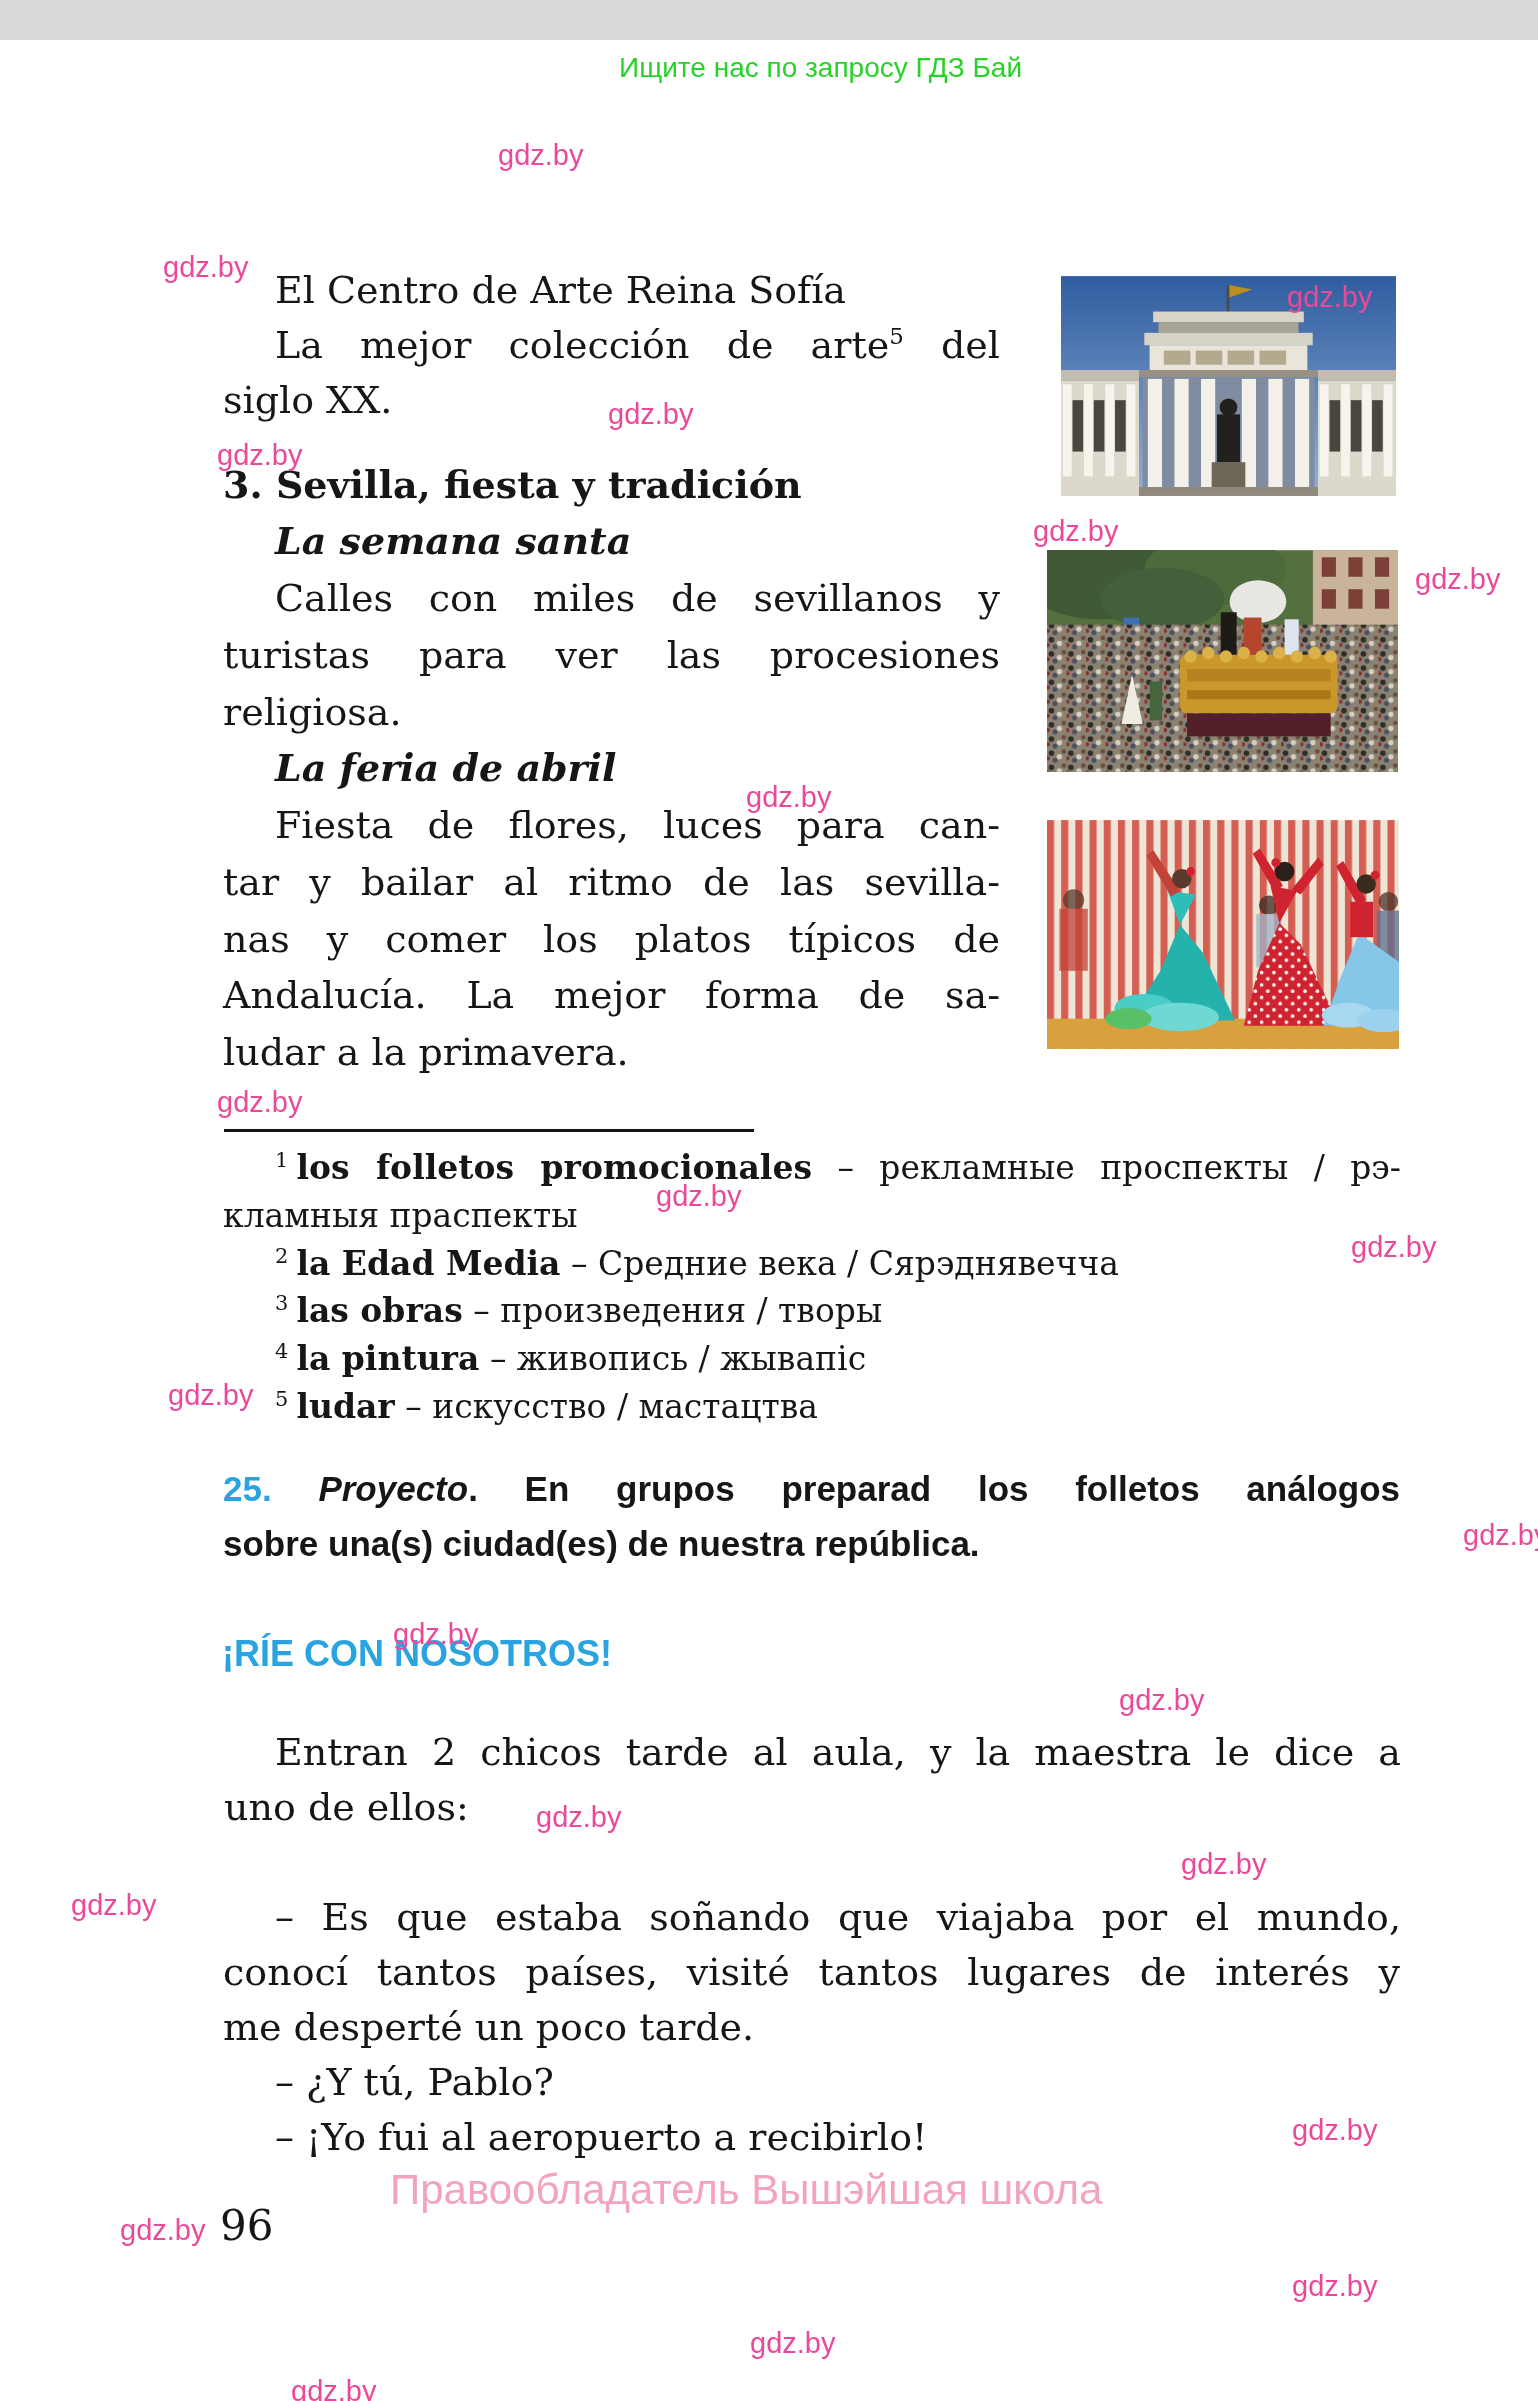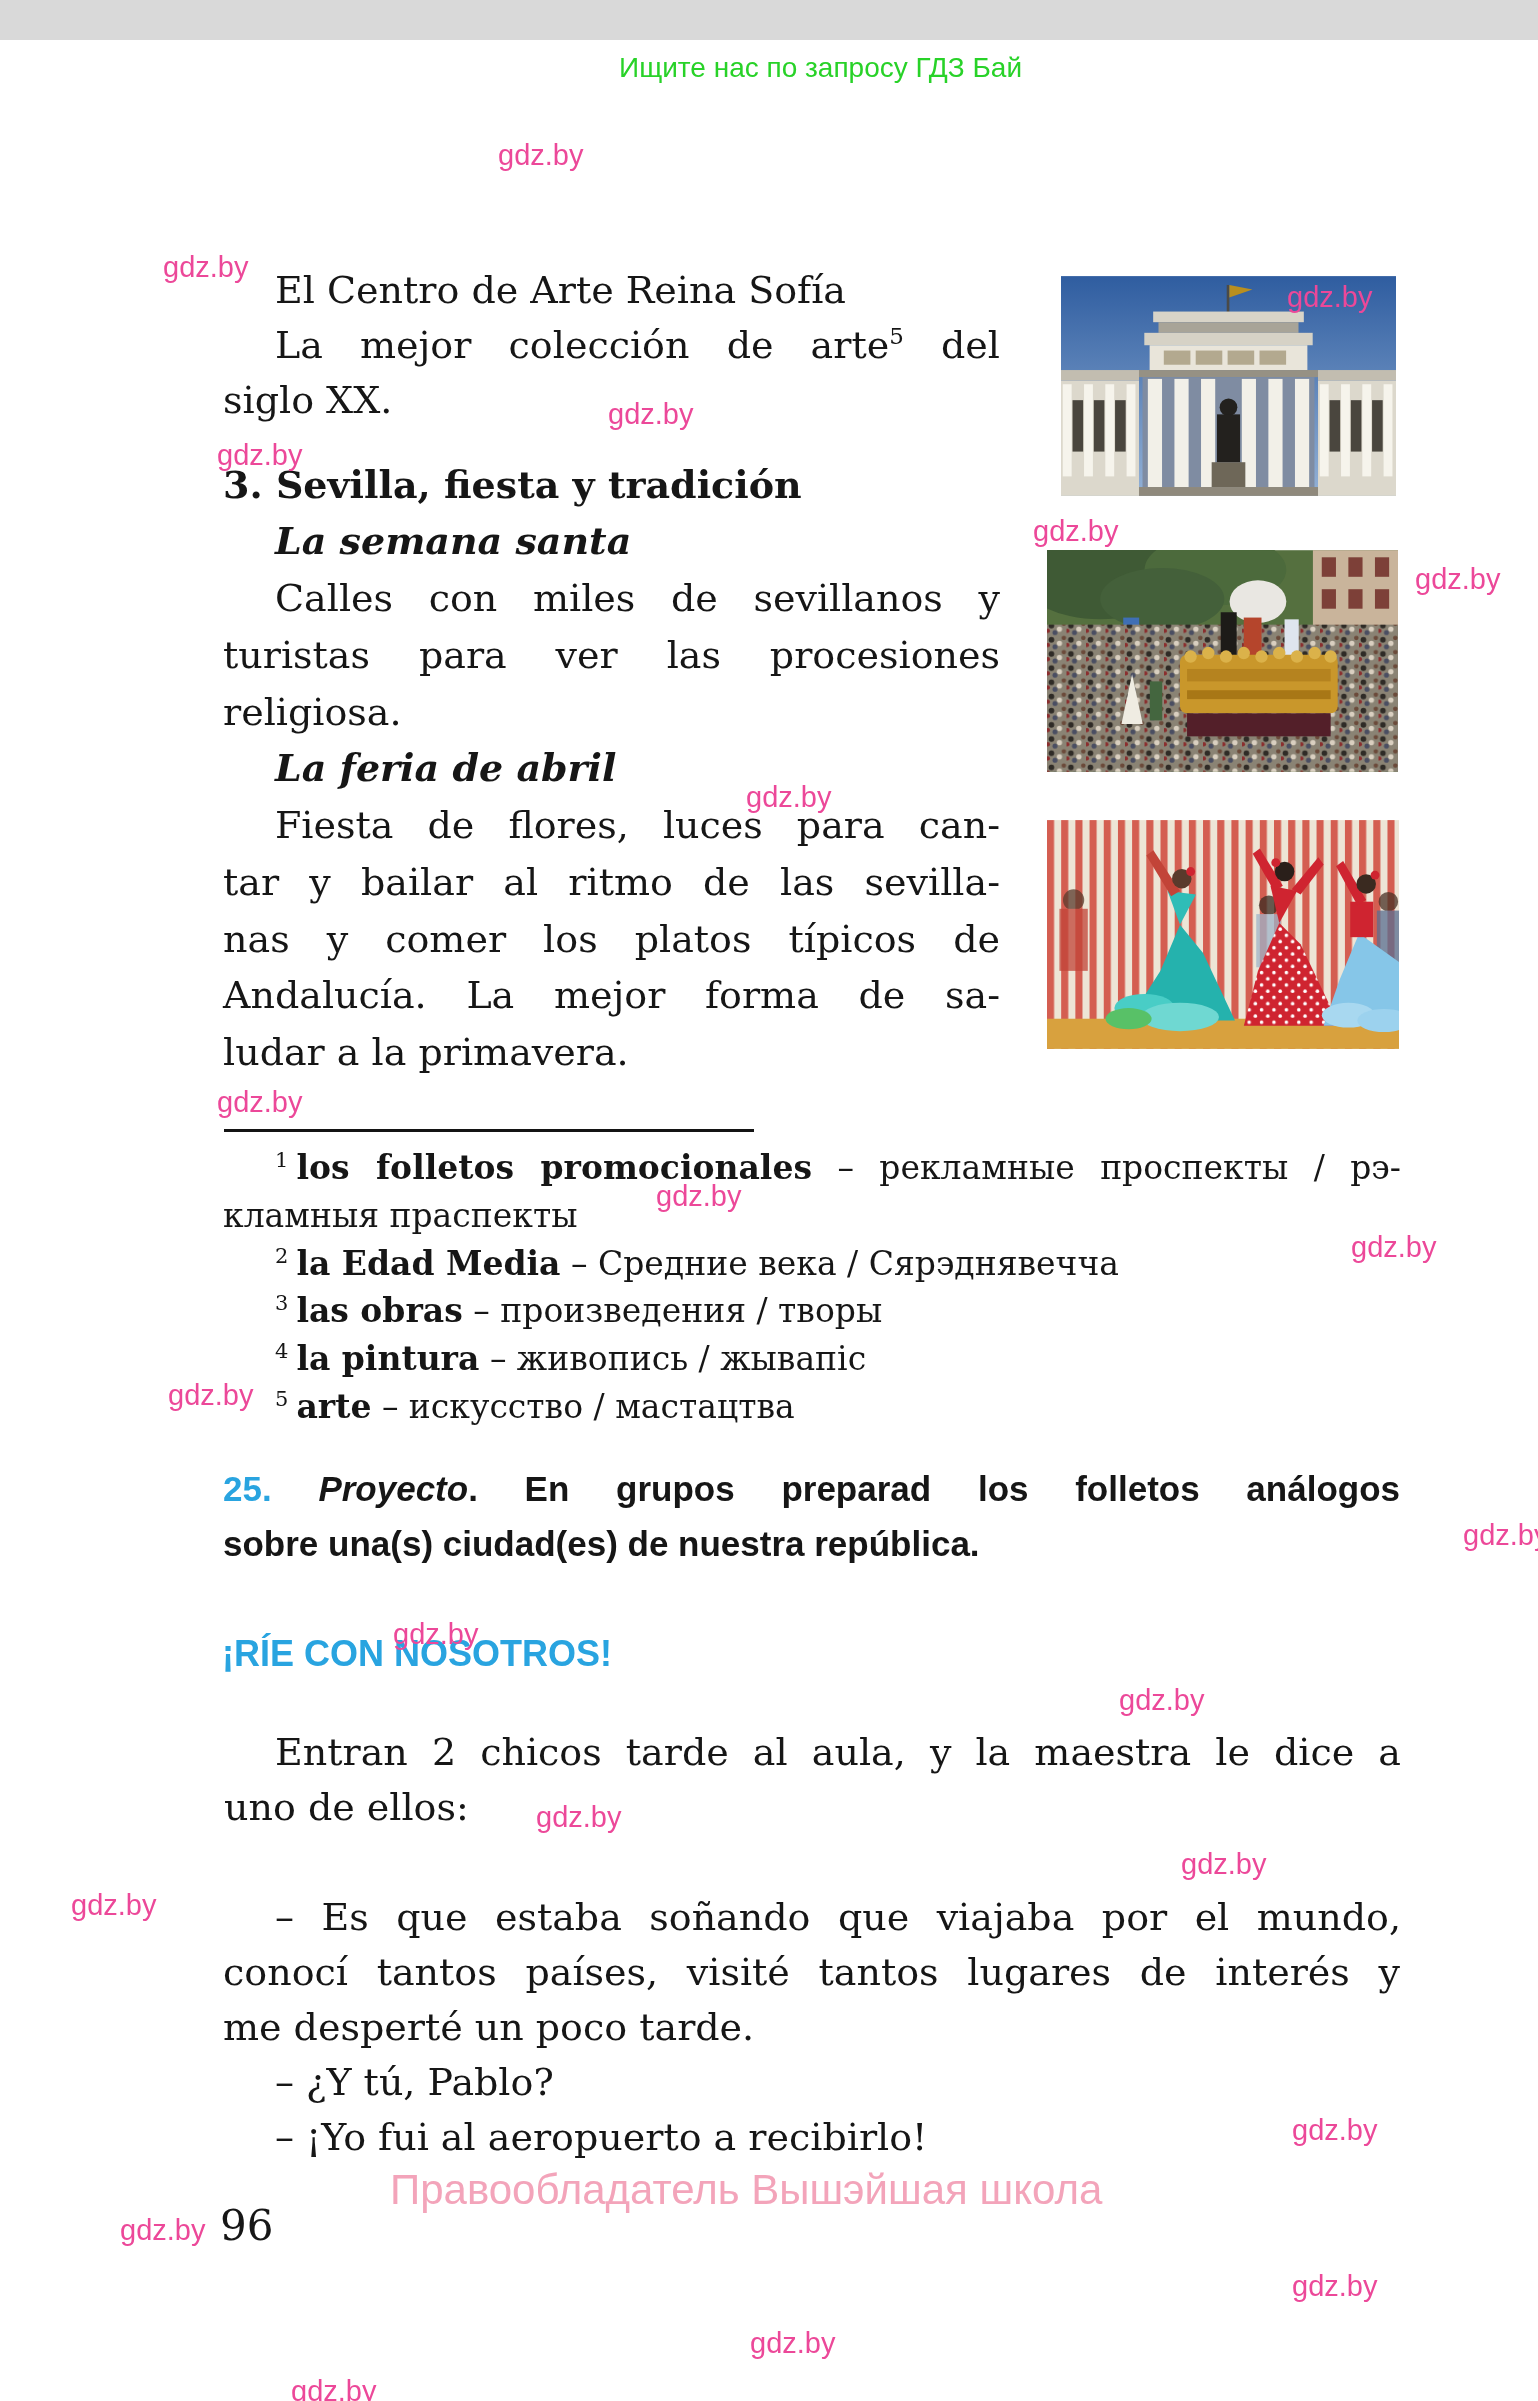--- a/index.html
+++ b/index.html
@@ -86,21 +86,21 @@
   <div class="l fn" style="left:275px;top:1206px">
     <sup class="fnsup">2</sup><span class="b">la Edad Media</span><span> – Средние века / Сярэднявечча</span>
   </div>
   <div class="l fn" style="left:275px;top:1253px">
     <sup class="fnsup">3</sup><span class="b">las obras</span><span> – произведения / творы</span>
   </div>
   <div class="l fn" style="left:275px;top:1301px">
     <sup class="fnsup">4</sup><span class="b">la pintura</span><span> – живопись / жывапіс</span>
   </div>
   <div class="l fn" style="left:275px;top:1349px">
-    <sup class="fnsup">5</sup><span class="b">arte</span><span> – искусство / мастацтва</span>
+    <sup class="fnsup">5</sup><span class="b">ludar</span><span> – искусство / мастацтва</span>
   </div>
 
   <div class="l task j" style="left:223px;top:1429px;width:1177px">
     <span class="tasknum">25.</span><span style="font-style:italic"> Proyecto</span><span>. En grupos preparad los folletos análogos</span>
   </div>
   <div class="l task" style="left:223px;top:1484px">sobre una(s) ciudad(es) de nuestra república.</div>
 
   <div class="l rie" style="left:222px;top:1594px">¡RÍE CON NOSOTROS!</div>
   <div class="l j" style="left:275px;top:1691px;width:1126px">Entran 2 chicos tarde al aula, y la maestra le dice a</div>
   <div class="l" style="left:224px;top:1746px">uno de ellos:</div>

